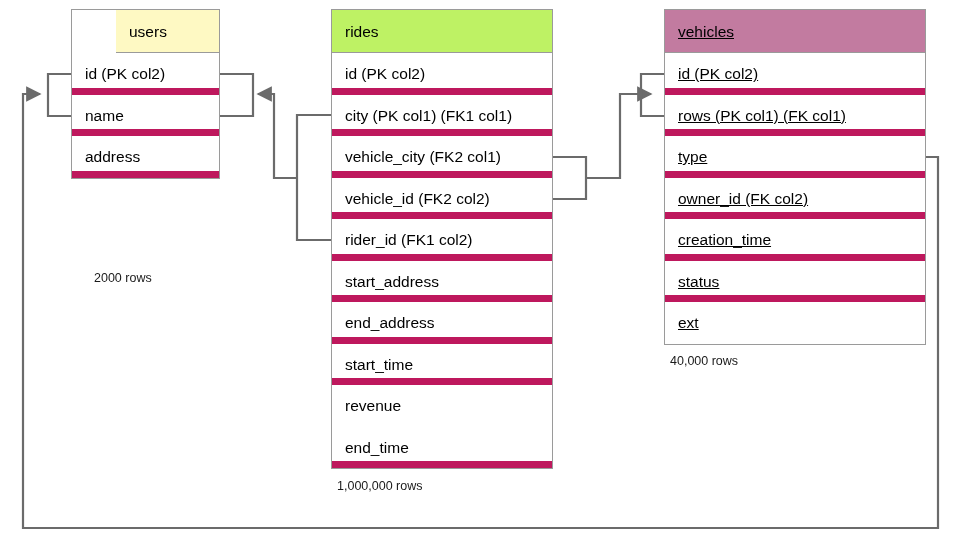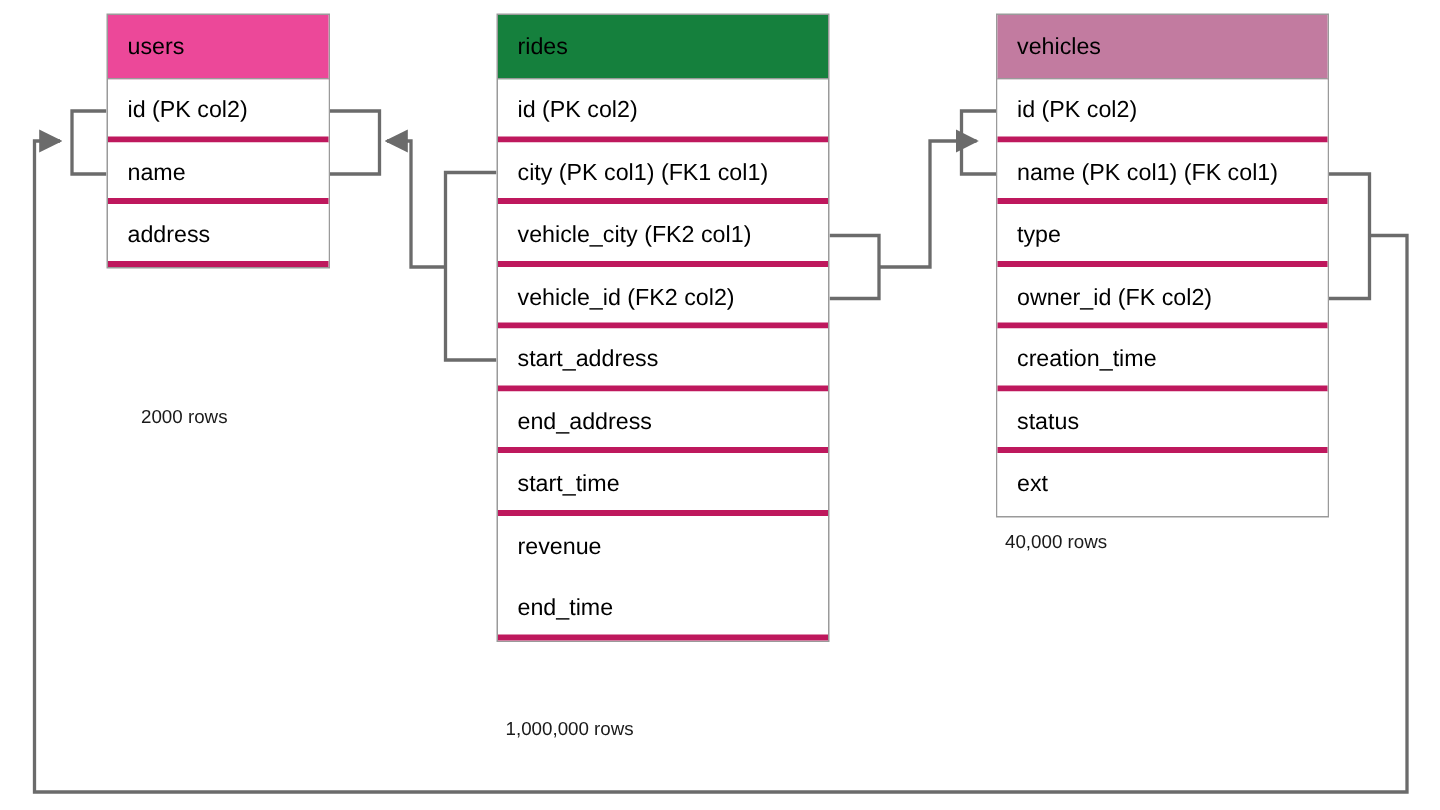--- a/index.html
+++ b/index.html
@@ -41,21 +41,21 @@
     white-space: nowrap;
     overflow: hidden;
   }
   .entity-field {
     box-sizing: border-box;
     height: 41.5px;
     line-height: 41px;
     padding: 0 0 0 13px;
     font-size: 15.5px;
     color: #000000;
-    border-bottom: 4px solid #be185d;
+    border-bottom: 7px solid #be185d;
     background: #ffffff;
     white-space: nowrap;
     overflow: hidden;
   }
   .entity-field.last {
     border-bottom: none;
   }
   .row-count {
     position: absolute;
     font-size: 12.5px;
@@ -93,45 +93,46 @@
       <path d="M 886 116 L 913 116 L 913 199 L 886 199"></path>
 
       <path d="M 913 157 L 938 157 L 938 528 L 23 528 L 23 94 L 40 94" marker-end="url(#arrow-r)"></path>
 
       <path d="M 71 74 L 48 74 L 48 116 L 71 116"></path>
 
     </g>
   </svg>
 
   <div class="entity" style="left:71px; top:9px; width:149px;">
-    <div class="entity-header" style="background:#ec4899;">users</div>
+    <div class="entity-header" style="background:#fef9c3;margin-left:44px;">users</div>
     <div class="entity-field">id (PK col2)</div>
     <div class="entity-field">name</div>
     <div class="entity-field">address</div>
   </div>
   <div class="row-count" style="left:82px; top:271px;margin-left:12px;">2000 rows</div>
 
   <div class="entity" style="left:331px; top:9px; width:222px;">
-    <div class="entity-header" style="background:#15803d;">rides</div>
+    <div class="entity-header" style="background:#bef264;">rides</div>
     <div class="entity-field">id (PK col2)</div>
     <div class="entity-field">city (PK col1) (FK1 col1)</div>
     <div class="entity-field">vehicle_city (FK2 col1)</div>
     <div class="entity-field">vehicle_id (FK2 col2)</div>
+    <div class="entity-field">rider_id (FK1 col2)</div>
     <div class="entity-field">start_address</div>
     <div class="entity-field">end_address</div>
     <div class="entity-field">start_time</div>
     <div class="entity-field last">revenue</div>
     <div class="entity-field">end_time</div>
   </div>
   <div class="row-count" style="left:337px; top:479px;">1,000,000 rows</div>
 
-  <div class="entity" style="left:664px; top:9px; width:222px;">
+  <div class="entity" style="left:664px; top:9px; width:262px;text-decoration:underline;">
     <div class="entity-header" style="background:#c27ba0;">vehicles</div>
     <div class="entity-field">id (PK col2)</div>
-    <div class="entity-field">name (PK col1) (FK col1)</div>
+    <div class="entity-field">rows (PK col1) (FK col1)</div>
     <div class="entity-field">type</div>
     <div class="entity-field">owner_id (FK col2)</div>
     <div class="entity-field">creation_time</div>
     <div class="entity-field">status</div>
     <div class="entity-field last">ext</div>
   </div>
   <div class="row-count" style="left:670px; top:354px;">40,000 rows</div>
 
 </div>
 

